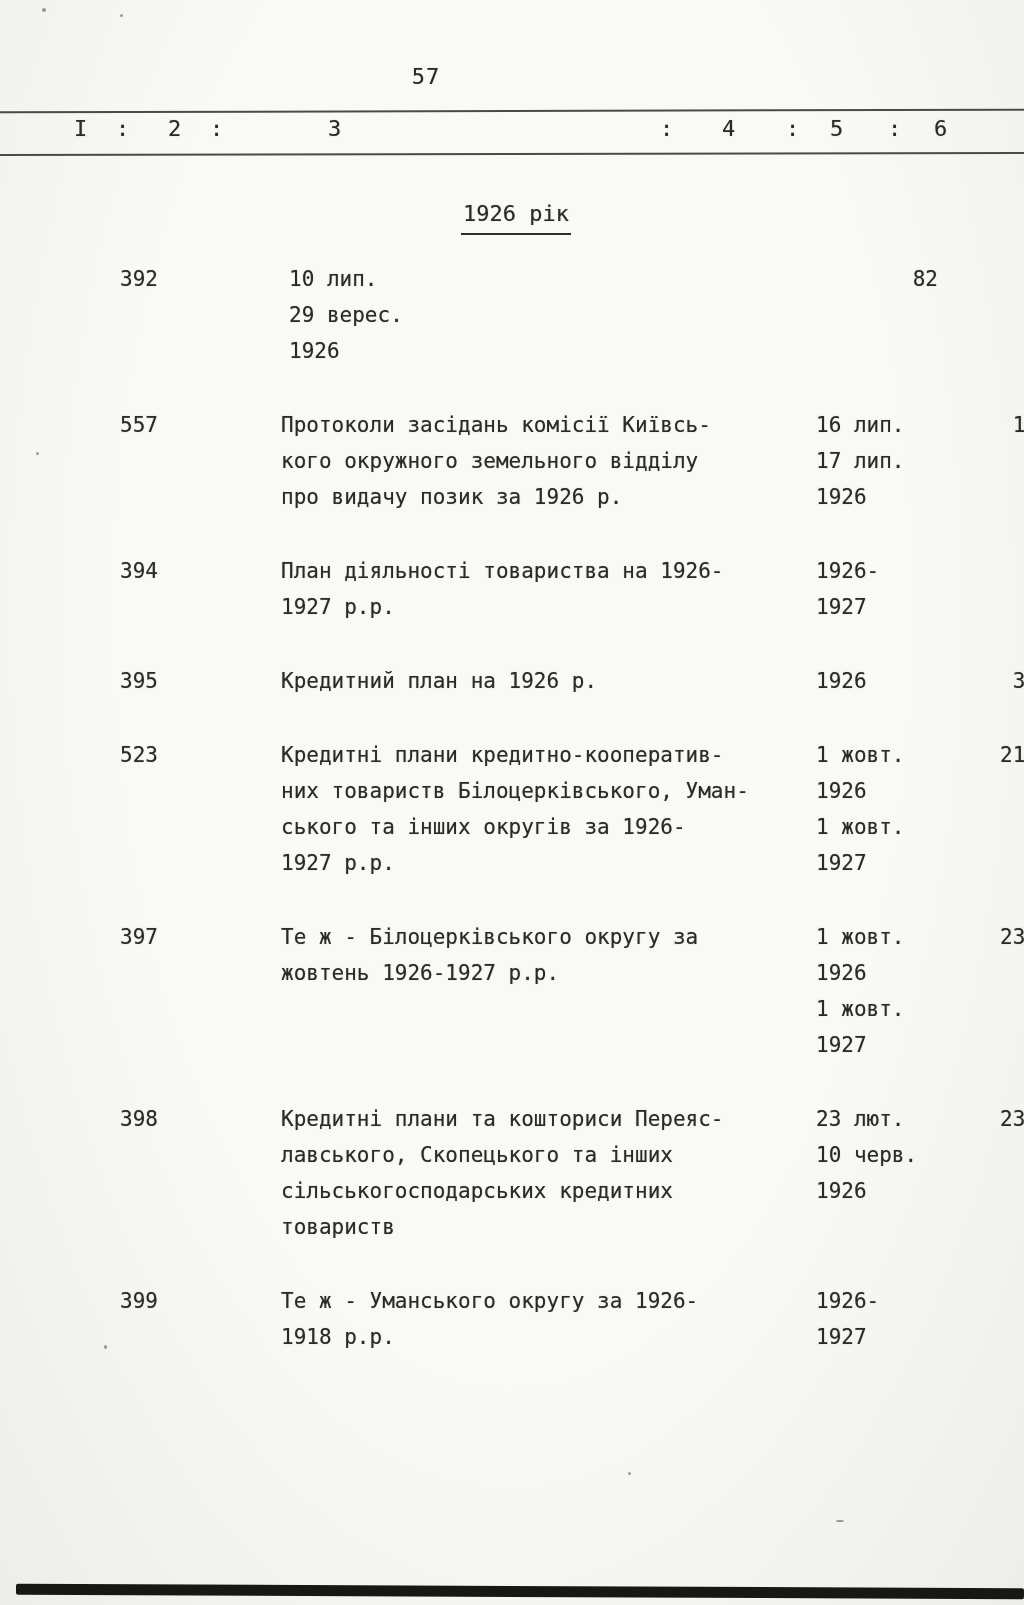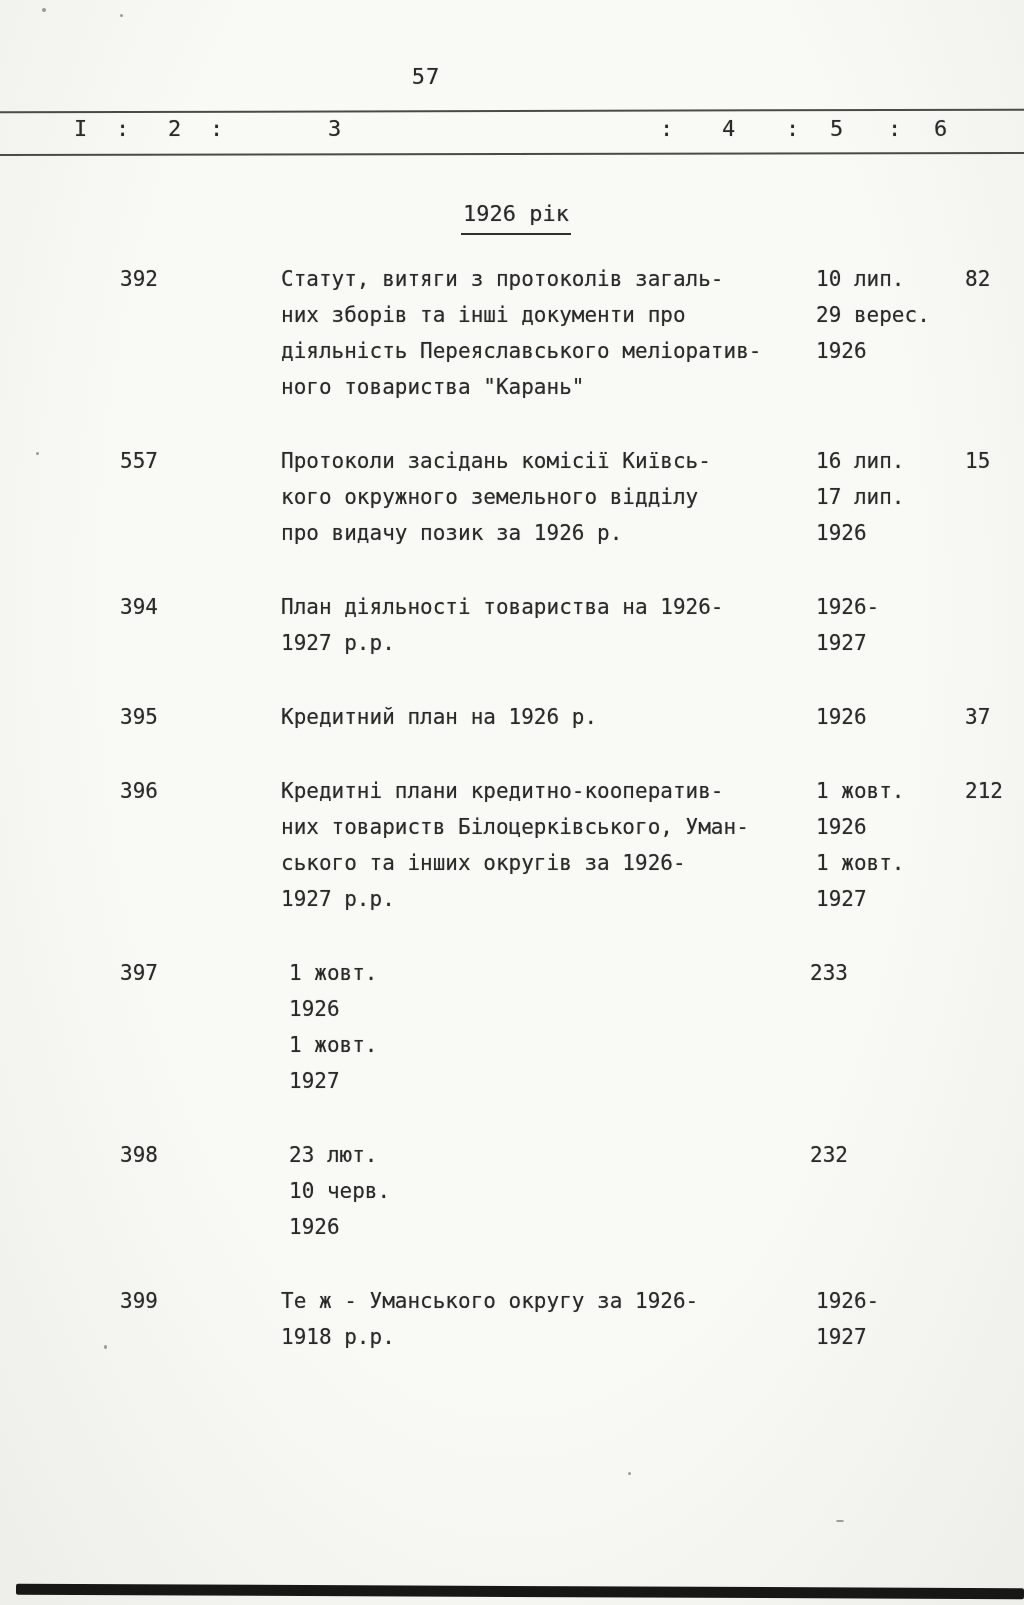--- a/index.html
+++ b/index.html
@@ -56,21 +56,21 @@
   .entry {
     display:grid;
     grid-template-columns:138px 502px 130px auto;
     margin-bottom:38px;
     align-items:start;
     gap:25px;
   }
   .cell.desc, .cell.dates { white-space:pre-line; }
   .cell.no { padding-left:2px; }
   .cell.dates { padding-left:8px; }
-  .cell.count { padding-left:2px; }
+  .cell.count { padding-left:2px;text-align:right; }
 
   .scan-edge-bottom {
     position:absolute; left:16px; right:0; top:1586px; height:11px;
     background:#171715; transform:rotate(0.25deg);
     border-radius:2px;
   }
   .speck { position:absolute; background:rgba(60,60,56,0.5); border-radius:50%; }
   .s1 { left:42px;  top:8px;    width:4px; height:4px; }
   .s2 { left:120px; top:14px;   width:3px; height:3px; }
   .s3 { left:36px;  top:452px;  width:3px; height:3px; }
@@ -102,24 +102,20 @@
   </div>
 
   <div class="rule mid"></div>
 
   <div class="content ink">
 
     <div class="year-heading">1926 рік</div>
 
     <div class="entry">
       <div class="cell no">392</div>
-      <div class="cell desc">Статут, витяги з протоколів загаль-
-них зборів та інші документи про
-діяльність Переяславського меліоратив-
-ного товариства "Карань"</div>
       <div class="cell dates">10 лип.
 29 верес.
 1926</div>
       <div class="cell count">82</div>
     </div>
 
     <div class="entry">
       <div class="cell no">557</div>
       <div class="cell desc">Протоколи засідань комісії Київсь-
 кого окружного земельного відділу
@@ -140,43 +136,49 @@
     </div>
 
     <div class="entry">
       <div class="cell no">395</div>
       <div class="cell desc">Кредитний план на 1926 р.</div>
       <div class="cell dates">1926</div>
       <div class="cell count">37</div>
     </div>
 
     <div class="entry">
-      <div class="cell no">396</div>
+      <div class="cell no">523</div>
       <div class="cell desc">Кредитні плани кредитно-кооператив-
 них товариств Білоцерківського, Уман-
 ського та інших округів за 1926-
 1927 р.р.</div>
       <div class="cell dates">1 жовт.
 1926
 1 жовт.
 1927</div>
       <div class="cell count">212</div>
     </div>
 
     <div class="entry">
       <div class="cell no">397</div>
+      <div class="cell desc">Те ж - Білоцерківського округу за
+жовтень 1926-1927 р.р.</div>
       <div class="cell dates">1 жовт.
 1926
 1 жовт.
 1927</div>
       <div class="cell count">233</div>
     </div>
 
     <div class="entry">
       <div class="cell no">398</div>
+      <div class="cell desc">Кредитні плани та кошториси Переяс-
+лавського, Скопецького та інших
+сільськогосподарських кредитних
+товариств</div>
       <div class="cell dates">23 лют.
 10 черв.
 1926</div>
       <div class="cell count">232</div>
     </div>
 
     <div class="entry">
       <div class="cell no">399</div>
       <div class="cell desc">Те ж - Уманського округу за 1926-
 1918 р.р.</div>

